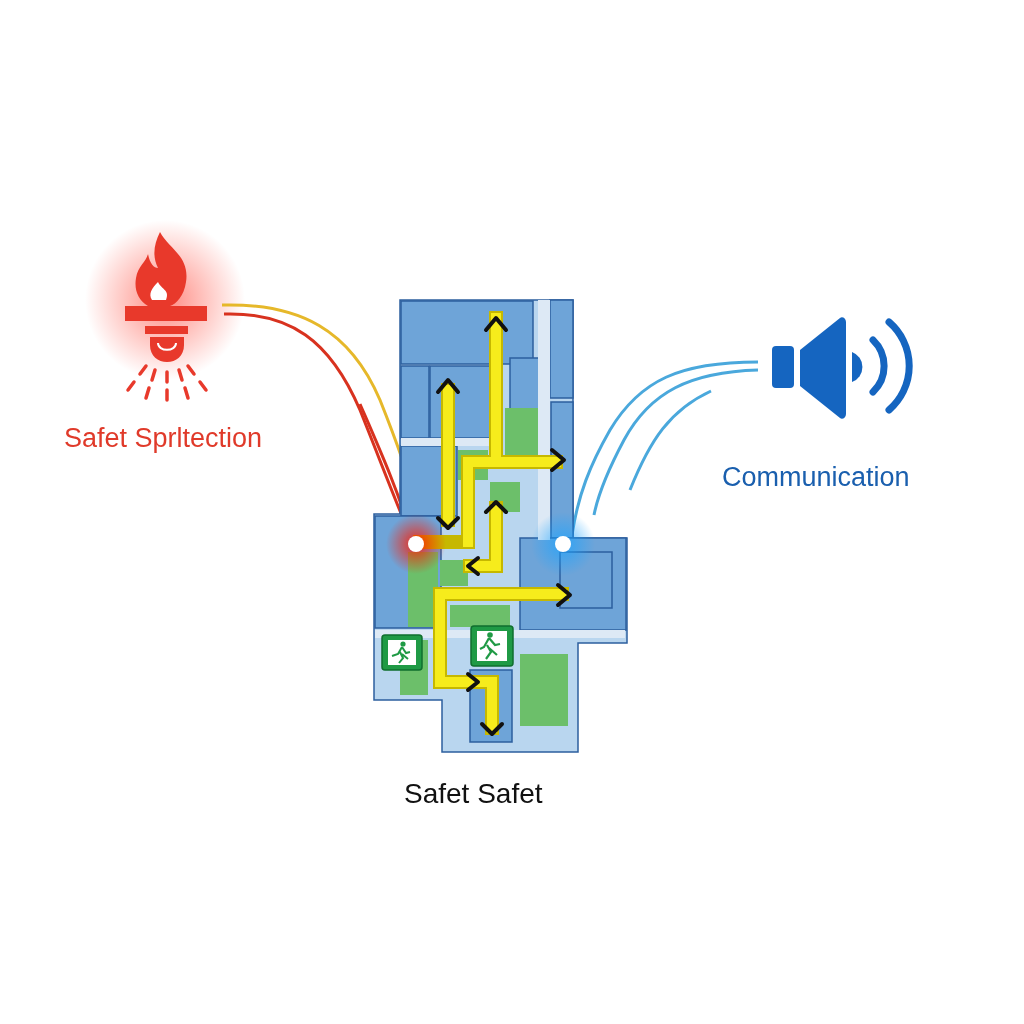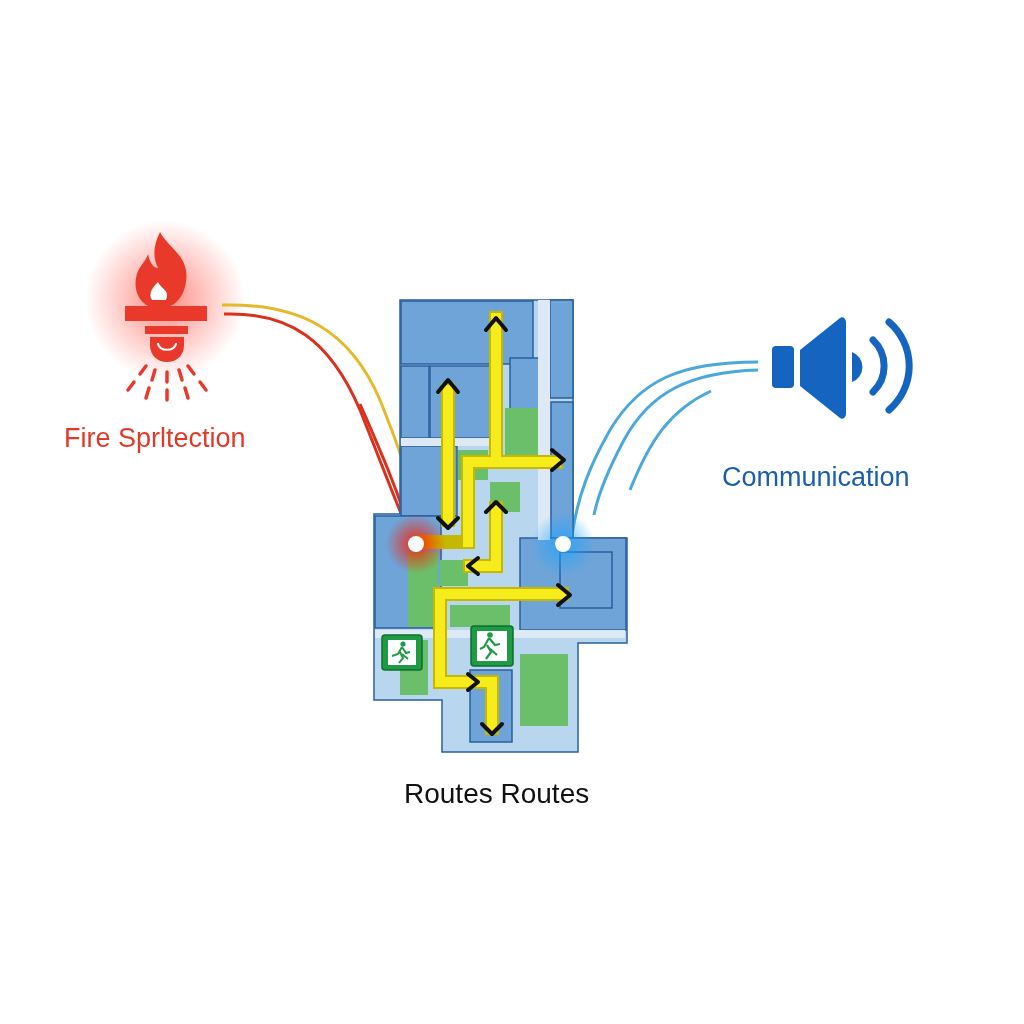--- a/index.html
+++ b/index.html
@@ -155,15 +155,15 @@
     <path d="M402 647 L398 654 L392 656 M402 647 L406 653 L410 652 M400 652 L403 658 L399 663 M402 654 L408 659" stroke="#1f9a45" stroke-width="2" fill="none"></path>
   </g>
   <g>
     <rect x="471" y="626" width="42" height="40" rx="3" fill="#1f9a45" stroke="#0f6f2e" stroke-width="1.5"></rect>
     <rect x="477" y="631" width="30" height="30" fill="#ffffff"></rect>
     <circle cx="490" cy="635" r="2.8" fill="#1f9a45"></circle>
     <path d="M489 638 L484 647 L480 649 M489 638 L495 645 L500 644 M487 645 L491 652 L486 659 M489 648 L497 655" stroke="#1f9a45" stroke-width="2.2" fill="none"></path>
   </g>
 </svg>
 
-<div class="label" id="fire-label">Fire Sprltection</div>
+<div class="label" id="fire-label">Safet Sprltection</div>
 <div class="label" id="comm-label">Communication</div>
-<div class="label" id="routes-label">Routes Routes</div>
+<div class="label" id="routes-label">Safet Safet</div>
 
 </body></html>

